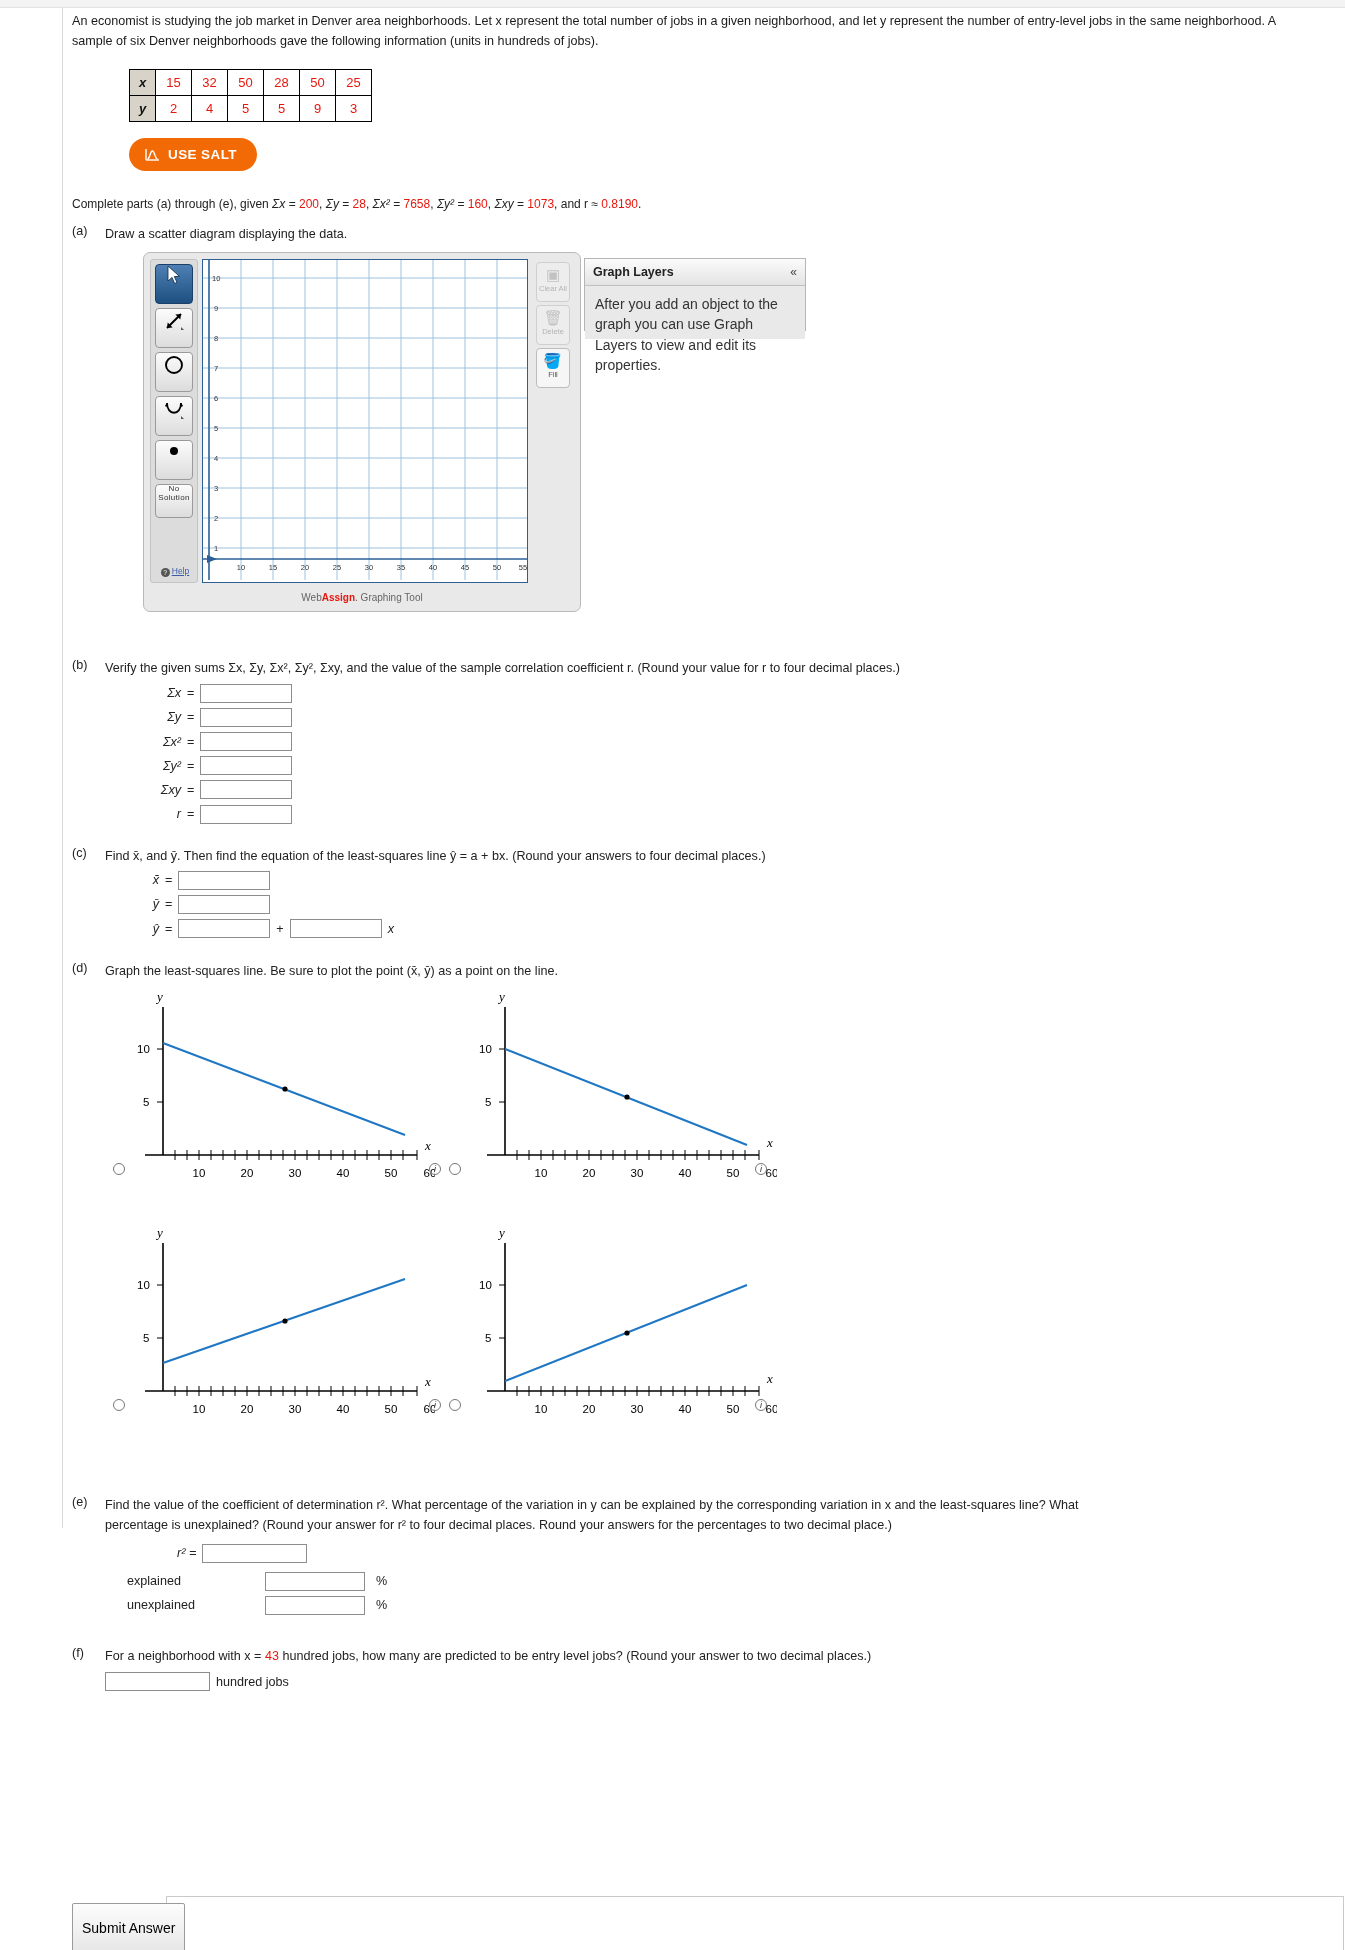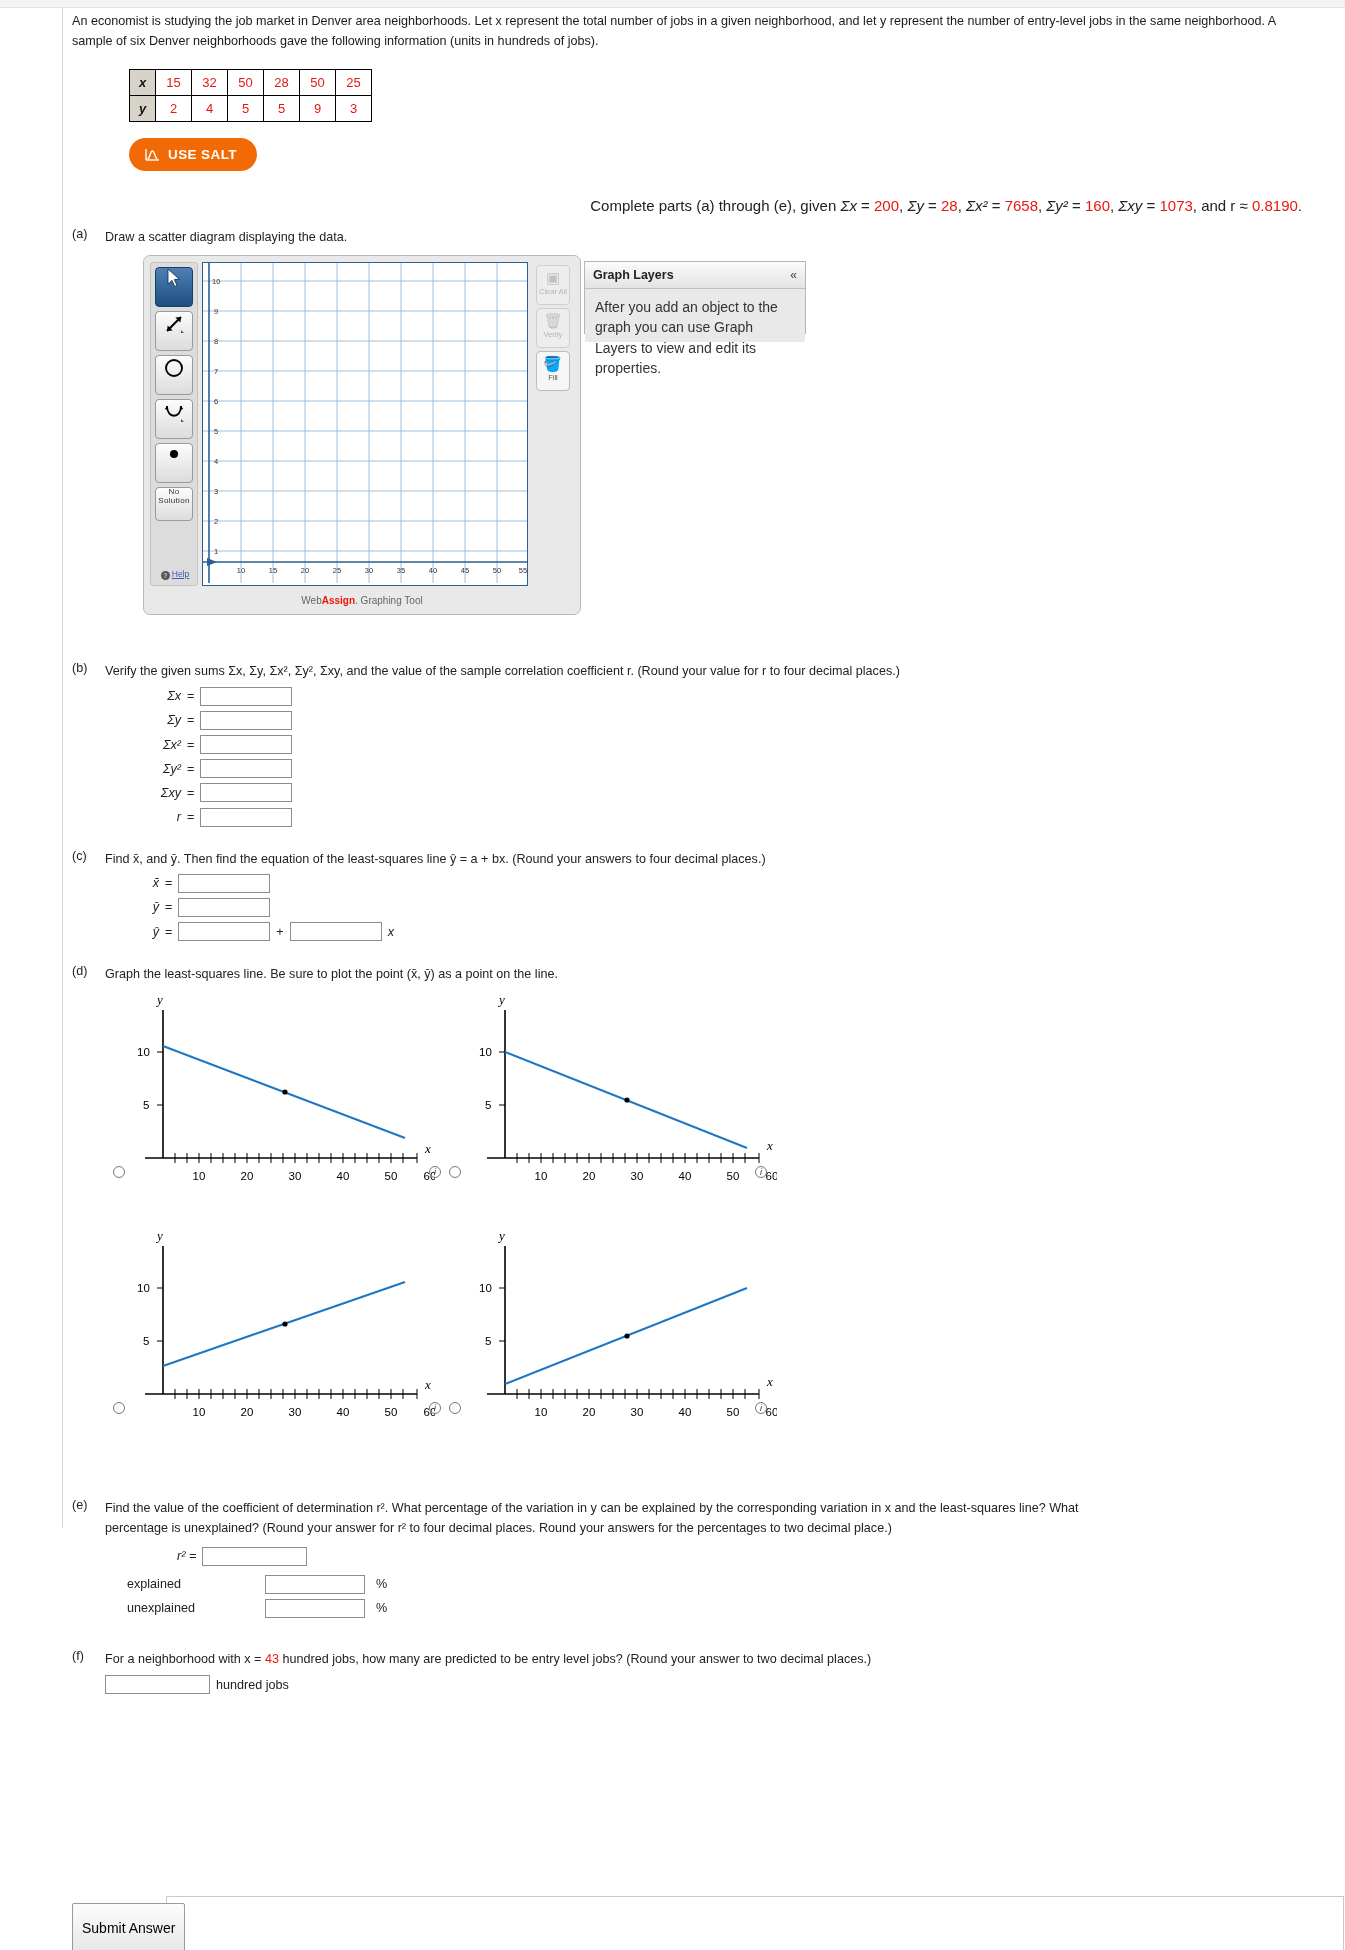--- a/index.html
+++ b/index.html
@@ -27,21 +27,21 @@
   .saltbtn {
     display:inline-flex; align-items:flex-start; gap:8px;
     margin:16px 0 0 57px;
     background:#f26a05; color:#fff; border:none; border-radius:22px;
     padding:9px 20px 9px 16px; font-size:13.5px; font-weight:700; letter-spacing:.4px;
     cursor:pointer;
   }
   .saltbtn .sicon { display:inline-block; width:15px; height:14px; position:relative; }
   .saltbtn .sicon svg { display:block; }
 
-  .sums { margin-top:26px; font-size:15px;text-align:right; }
+  .sums { margin-top:26px; font-size:12px; }
   .rd { color:#e8170e; }
   .it { font-style:italic; }
 
   .part { margin-top:13px; display:flex; gap:9px; font-size:12.6px; }
   .part .lbl { width:24px; flex:0 0 24px; }
   .part .bdy { flex:1; line-height:1.6; }
 
   
   .gtool { position:relative; margin:8px 0 0 38px; width:438px; height:360px;
            background:#e9e9e9; border:1px solid #b9b9b9; border-radius:7px; }
@@ -258,21 +258,21 @@
             </svg>
           </div>
 
           <div class="rightbar">
             <div class="rbtn">
               <span class="gl">▣</span>
               <span>Clear All</span>
             </div>
             <div class="rbtn">
               <span class="gl">🗑</span>
-              <span>Verify</span>
+              <span>Delete</span>
             </div>
             <div class="rbtn fill">
               <span class="gl">🪣</span>
               <span>Fill</span>
             </div>
           </div>
         </div>
 
         <div class="walabel">
           <span>Web</span><b>Assign</b><span>. Graphing Tool</span>

